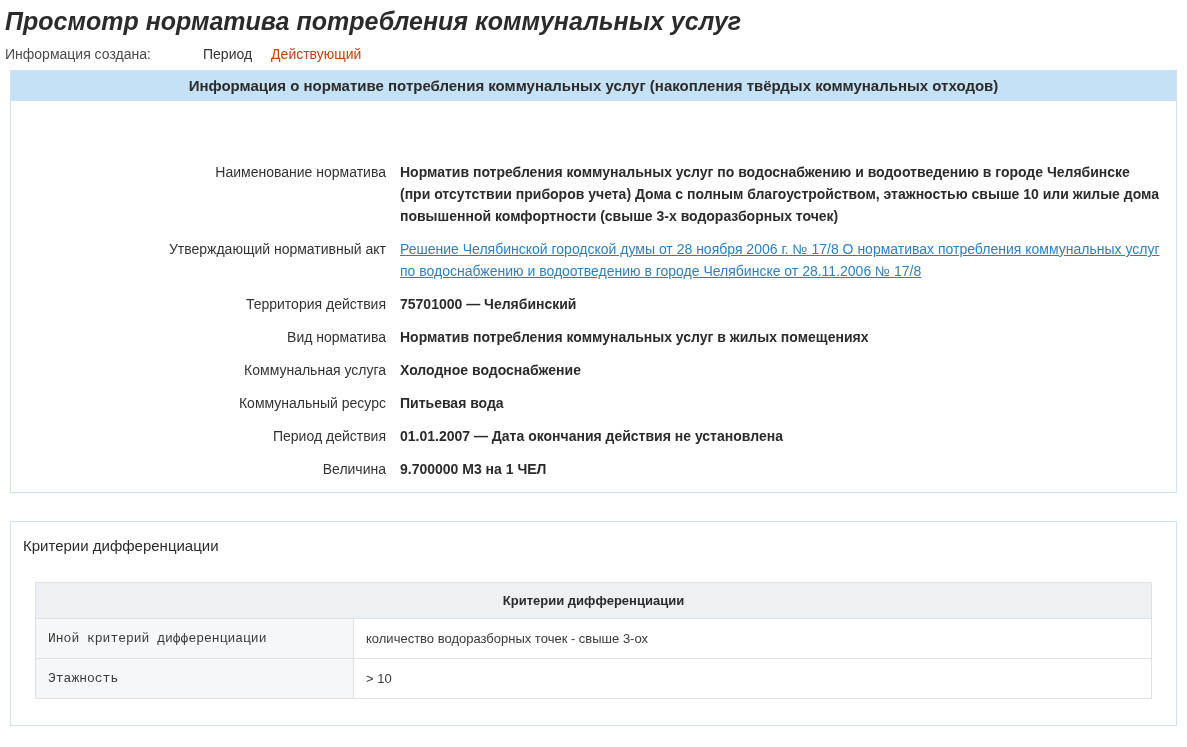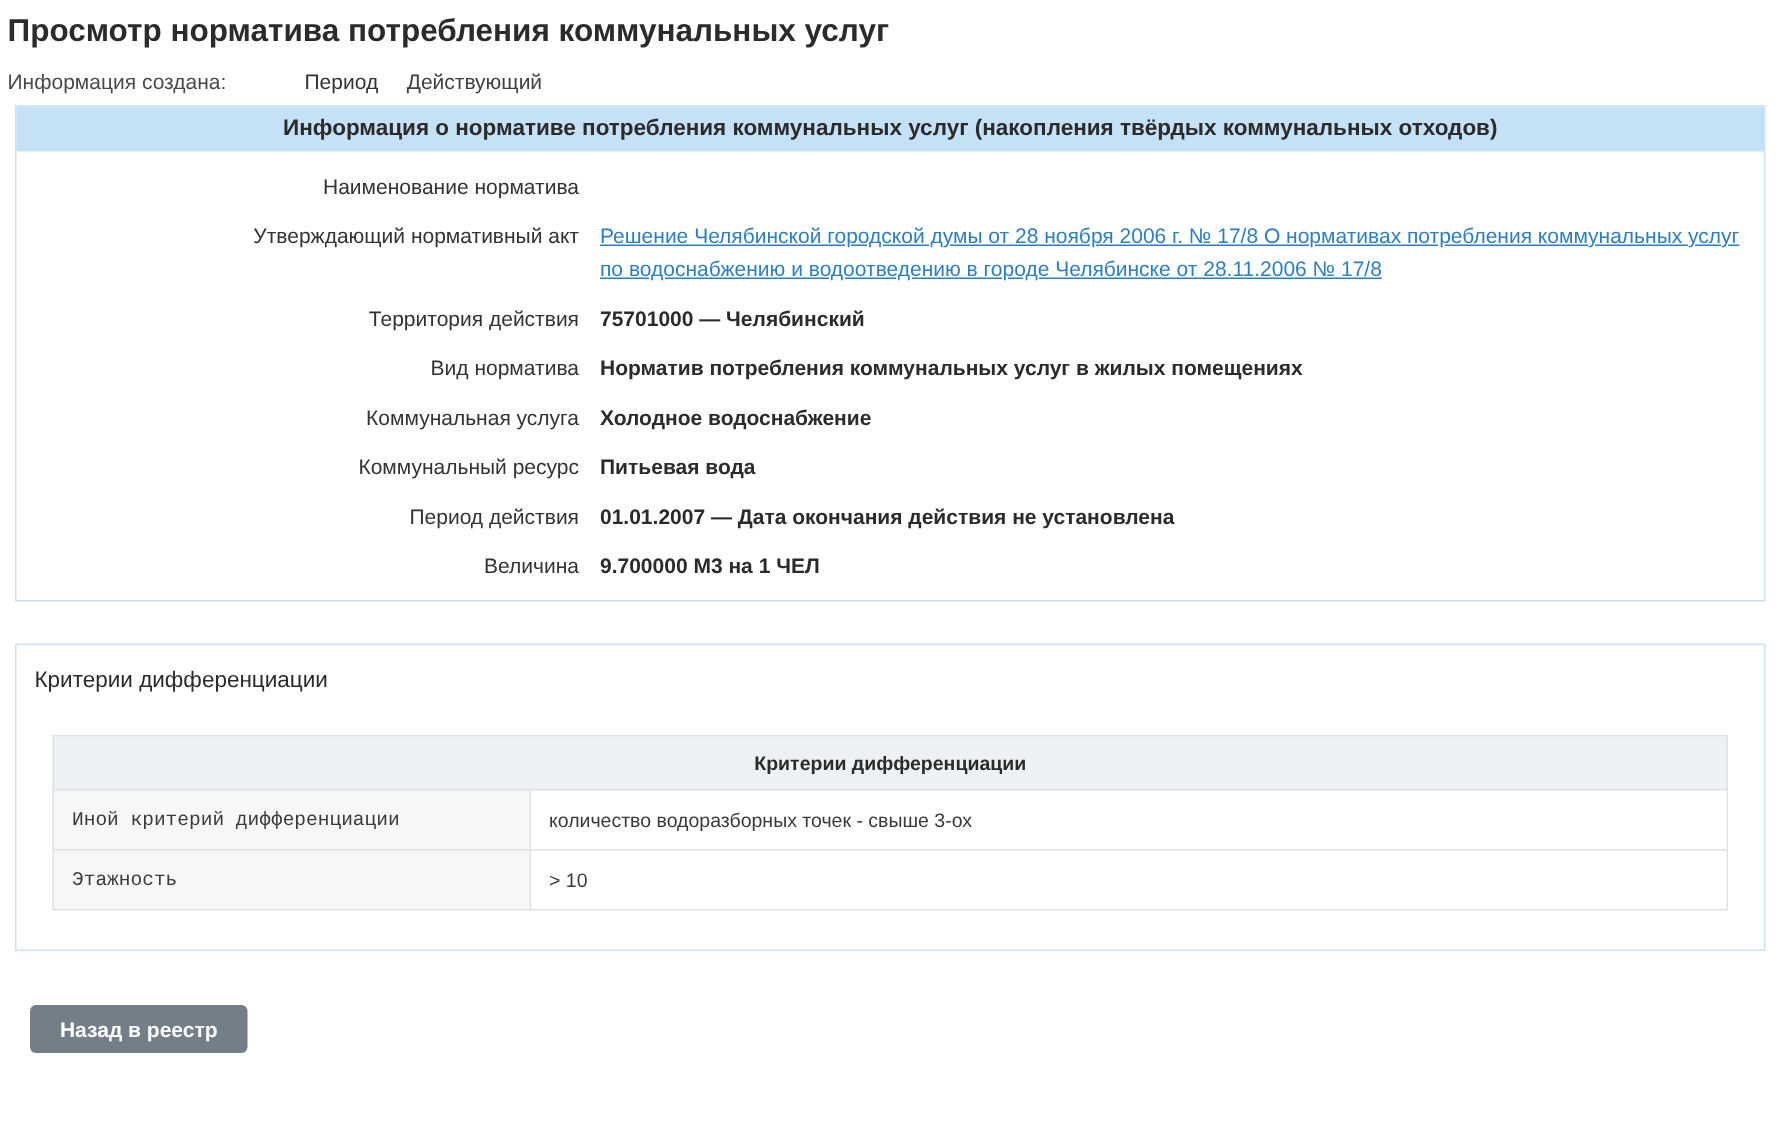--- a/index.html
+++ b/index.html
@@ -4,55 +4,56 @@
 <style>
   * { box-sizing: border-box; margin: 0; padding: 0; }
   html, body { background: #ffffff; }
   body {
     width: 1187px;
     font-family: "Liberation Sans", "DejaVu Sans", sans-serif;
     color: #333333;
   }
   .page-title {
     margin: 8px 10px 0 5px;
-    font-size: 21px;
+    font-size: 25px;
     line-height: 26px;
     font-weight: 700;
     color: #2b2b2b;
+    font-style: italic;
   }
   .meta-row {
     margin: 12px 10px 8px 5px;
     font-size: 14px;
     line-height: 16px;
     display: flex;
     align-items: baseline;
   }
   .meta-label { color: #4a4a4a; width: 198px; }
   .meta-org { color: #333333; }
   .meta-status {
     margin-left: 19px;
-    color: #404040;
+    color: #c2410c;
     text-decoration: none;
     cursor: pointer;
   }
   .panel {
     margin: 0 10px;
     border: 1px solid #cde2f4;
     background: #ffffff;
   }
   .panel-header {
     background: #c5e1f6;
     color: #2b2b2b;
     font-size: 15px;
     line-height: 16px;
     font-weight: 700;
     text-align: center;
     padding: 7px 5px;
   }
-  .panel-body { padding: 12px 0 12px 0; }
+  .panel-body { padding: 12px 0 12px 0; margin-top: 48px; }
   .field-row {
     display: flex;
     margin-bottom: 11px;
     font-size: 14px;
     line-height: 22px;
   }
   .field-row:last-child { margin-bottom: 0; }
   .field-label {
     width: 375px;
     flex: 0 0 375px;
@@ -136,20 +137,21 @@
   <span class="meta-org">Период</span>
   <a class="meta-status">Действующий</a>
 </div>
 
 <div class="panel">
   <div class="panel-header">Информация о нормативе потребления коммунальных услуг (накопления твёрдых коммунальных отходов)</div>
   <div class="panel-body">
 
     <div class="field-row">
       <div class="field-label">Наименование норматива</div>
+      <div class="field-value">Норматив потребления коммунальных услуг по водоснабжению и водоотведению в городе Челябинске (при отсутствии приборов учета) Дома с полным благоустройством, этажностью свыше 10 или жилые дома повышенной комфортности (свыше 3-х водоразборных точек)</div>
     </div>
 
     <div class="field-row">
       <div class="field-label">Утверждающий нормативный акт</div>
       <div class="field-value link-value">
         <a class="field-link">Решение Челябинской городской думы от 28 ноября 2006 г. № 17/8 О нормативах потребления коммунальных услуг по водоснабжению и водоотведению в городе Челябинске от 28.11.2006 № 17/8</a>
       </div>
     </div>
 
     <div class="field-row">

